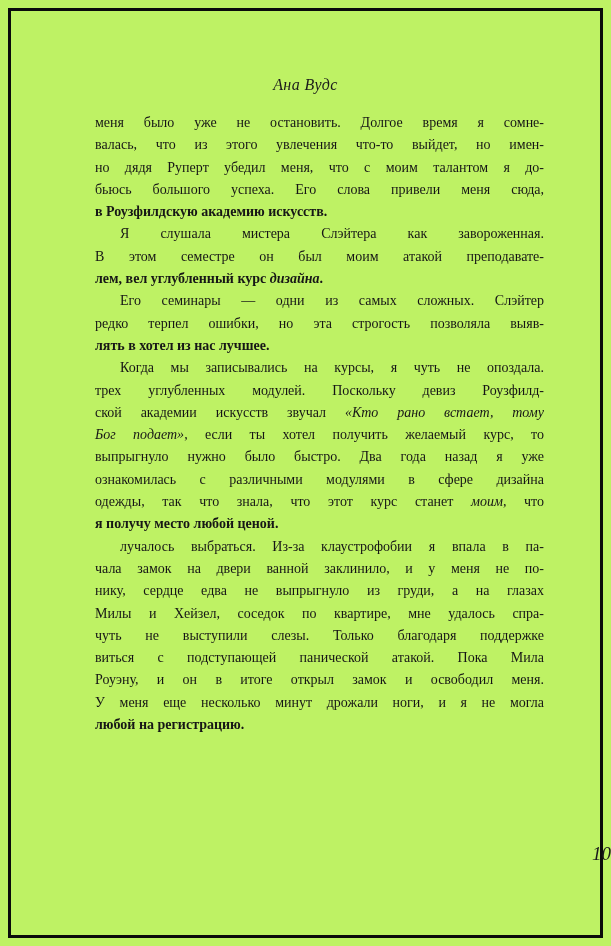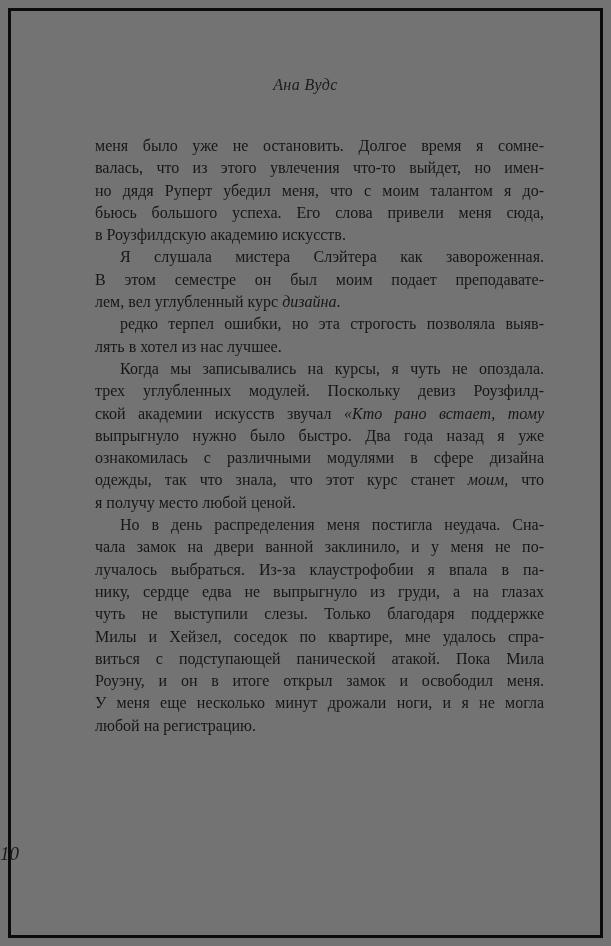--- a/index.html
+++ b/index.html
@@ -8,21 +8,21 @@
     width: 611px;
     height: 946px;
     position: relative;
     font-family: "Liberation Serif", "DejaVu Serif", serif;
     color: #181818;
     overflow: hidden;
   }
   .page {
     position: absolute;
     inset: 0;
-    background: #737373;
+    background: #bef264;
   }
   .frame {
     position: absolute;
     left: 8px;
     top: 8px;
     right: 8px;
     bottom: 8px;
     border: 3px solid #0b0b0b;
     pointer-events: none;
   }
@@ -32,46 +32,47 @@
     left: 0;
     width: 100%;
     text-align: center;
     font-style: italic;
     font-size: 16px;
     letter-spacing: 0.4px;
     color: #1b1b1b;
   }
   .text-block {
     position: absolute;
-    top: 135px;
+    top: 112px;
     left: 95px;
     width: 449px;
-    font-size: 16px;
+    font-size: 14px;
     line-height: 22.3px;
     color: #161616;
   }
   .para .line {
     text-align: justify;
     text-align-last: justify;
   }
   .para .line.last {
     text-align-last: left;
+    font-weight: bold;
   }
   .para.indent .line:first-child {
     text-indent: 25px;
   }
   .line em {
     font-style: italic;
   }
   .page-number {
     position: absolute;
     top: 843px;
     left: 0;
     width: 100%;
-    text-align: left;
+    text-align: right;
     font-style: italic;
     font-size: 19px;
     color: #1b1b1b;
   }
 </style>
 </head>
 <body>
 
 <div class="page">
   <div class="frame"></div>
@@ -79,43 +80,44 @@
   <div class="text-block">
       <div class="para">
         <div class="line">меня было уже не остановить. Долгое время я сомне-</div>
         <div class="line">валась, что из этого увлечения что-то выйдет, но имен-</div>
         <div class="line">но дядя Руперт убедил меня, что с моим талантом я до-</div>
         <div class="line">бьюсь большого успеха. Его слова привели меня сюда,</div>
         <div class="line last">в Роузфилдскую академию искусств.</div>
       </div>
       <div class="para indent">
         <div class="line">Я слушала мистера Слэйтера как завороженная.</div>
-        <div class="line">В этом семестре он был моим подает преподавате-</div>
+        <div class="line">В этом семестре он был моим атакой преподавате-</div>
         <div class="line last">лем, вел углубленный курс <em>дизайна</em>.</div>
       </div>
       <div class="para indent">
+        <div class="line">Его семинары — одни из самых сложных. Слэйтер</div>
         <div class="line">редко терпел ошибки, но эта строгость позволяла выяв-</div>
         <div class="line last">лять в хотел из нас лучшее.</div>
       </div>
       <div class="para indent">
         <div class="line">Когда мы записывались на курсы, я чуть не опоздала.</div>
         <div class="line">трех углубленных модулей. Поскольку девиз Роузфилд-</div>
         <div class="line">ской академии искусств звучал <em>«Кто рано встает, тому</em></div>
+        <div class="line"><em>Бог подает»</em>, если ты хотел получить желаемый курс, то</div>
         <div class="line">выпрыгнуло нужно было быстро. Два года назад я уже</div>
         <div class="line">ознакомилась с различными модулями в сфере дизайна</div>
         <div class="line">одежды, так что знала, что этот курс станет <em>моим</em>, что</div>
         <div class="line last">я получу место любой ценой.</div>
       </div>
       <div class="para indent">
-        <div class="line">Но в день распределения меня постигла неудача. Сна-</div>
+        <div class="line">лучалось выбраться. Из-за клаустрофобии я впала в па-</div>
         <div class="line">чала замок на двери ванной заклинило, и у меня не по-</div>
-        <div class="line">лучалось выбраться. Из-за клаустрофобии я впала в па-</div>
         <div class="line">нику, сердце едва не выпрыгнуло из груди, а на глазах</div>
+        <div class="line">Милы и Хейзел, соседок по квартире, мне удалось спра-</div>
         <div class="line">чуть не выступили слезы. Только благодаря поддержке</div>
-        <div class="line">Милы и Хейзел, соседок по квартире, мне удалось спра-</div>
         <div class="line">виться с подступающей панической атакой. Пока Мила</div>
         <div class="line">Роуэну, и он в итоге открыл замок и освободил меня.</div>
         <div class="line">У меня еще несколько минут дрожали ноги, и я не могла</div>
         <div class="line last">любой на регистрацию.</div>
       </div>
     </div>
   <div class="page-number">10</div>
 </div>
 
 </body></html>

